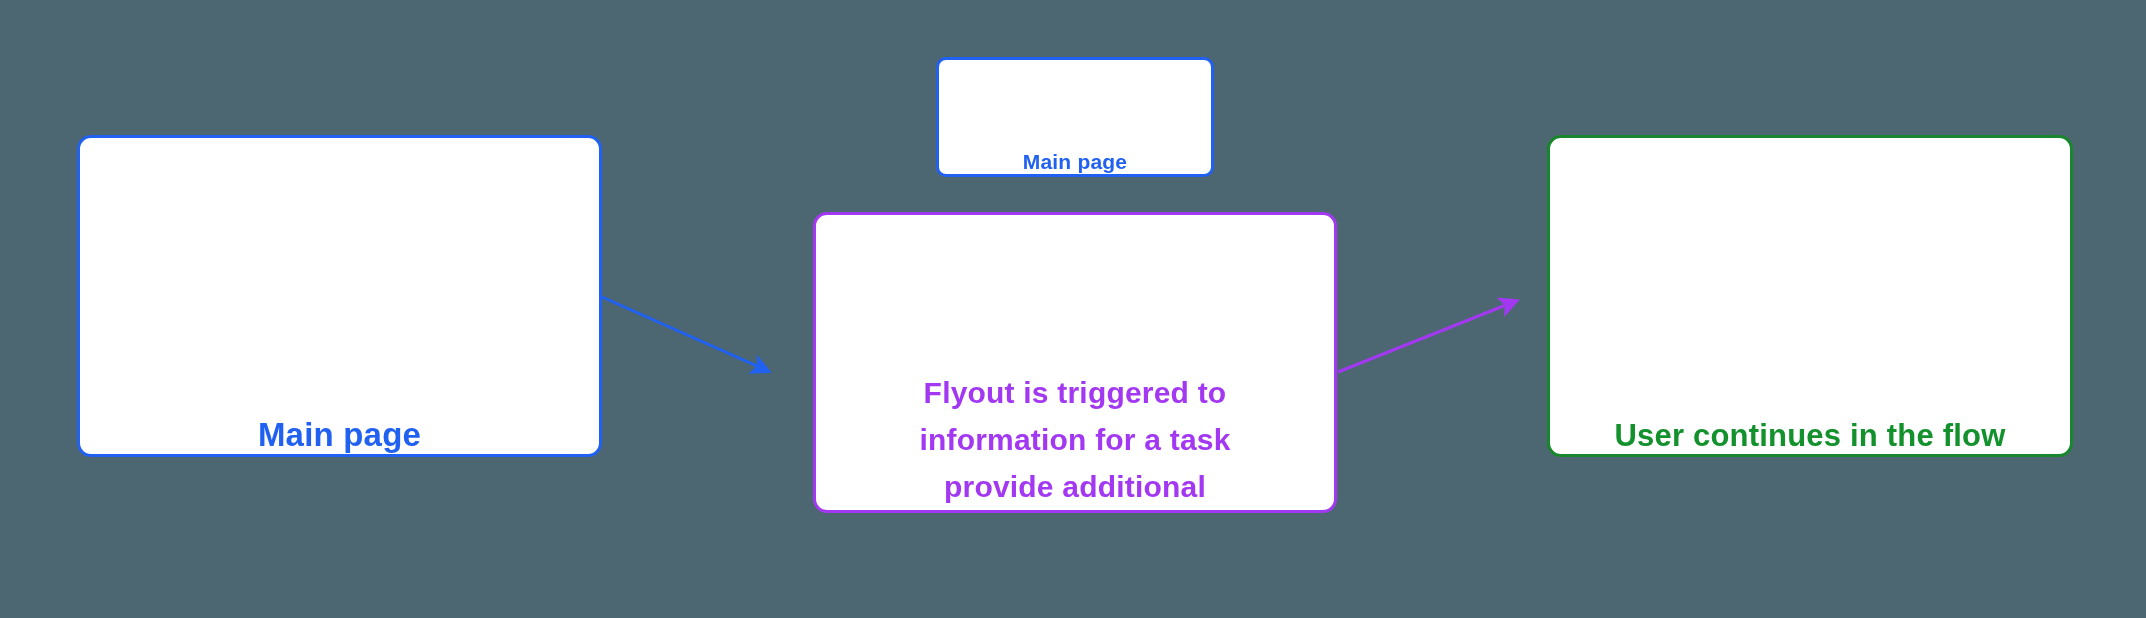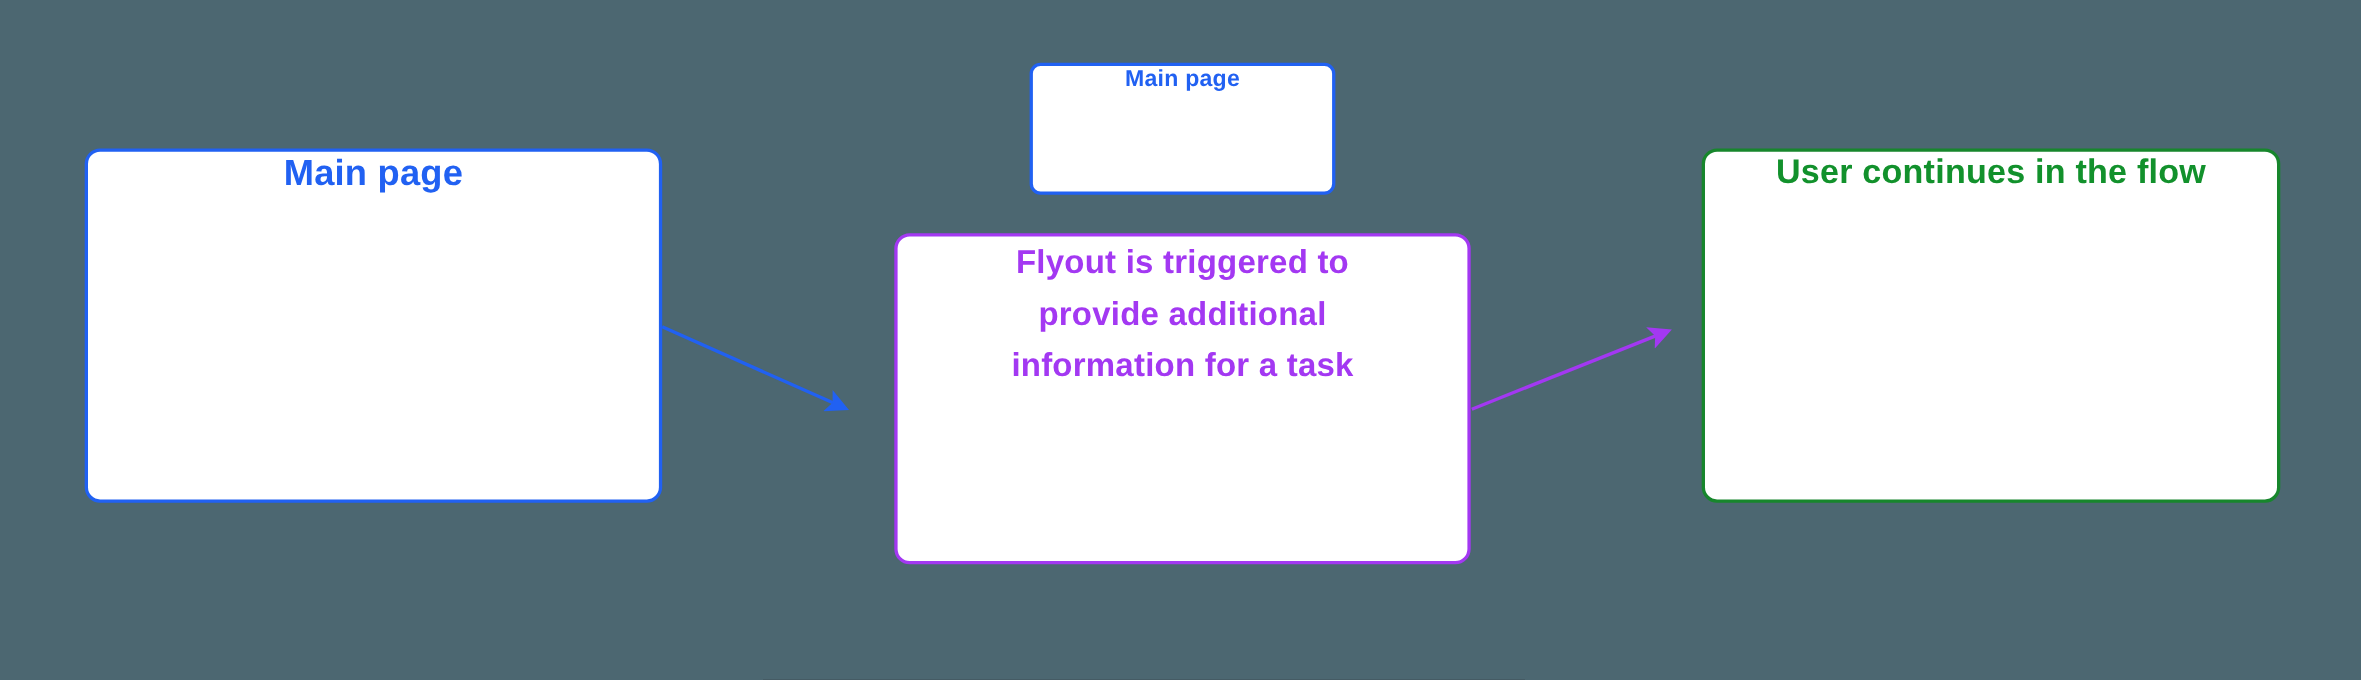--- a/index.html
+++ b/index.html
@@ -13,21 +13,21 @@
     width: 2146px;
     height: 618px;
     background: var(--canvas_bg, #4C6771);
     overflow: hidden;
   }
   .node {
     position: absolute;
     box-sizing: border-box;
     background: var(--node_bg, #ffffff);
     display: flex;
-    align-items: flex-start;
+    align-items: flex-end;
     justify-content: center;
     text-align: center;
   }
   .node .label {
     font-weight: 700;
     letter-spacing: 0.2px;
   }
   .node-main {
     left: 77px; top: 135px; width: 525px; height: 322px;
     border: 3px solid var(--blue, #2161F2);
@@ -99,22 +99,22 @@
     <span class="label">Main page</span>
   </div>
 
   <div class="node node-main-small">
     <span class="label">Main page</span>
   </div>
 
   <div class="node node-flyout">
     <div class="label">
       <div>Flyout is triggered to</div>
+      <div>information for a task</div>
       <div>provide additional</div>
-      <div>information for a task</div>
     </div>
   </div>
 
   <div class="node node-continue">
     <span class="label">User continues in the flow</span>
   </div>
 
 </div>
 
 </body></html>

